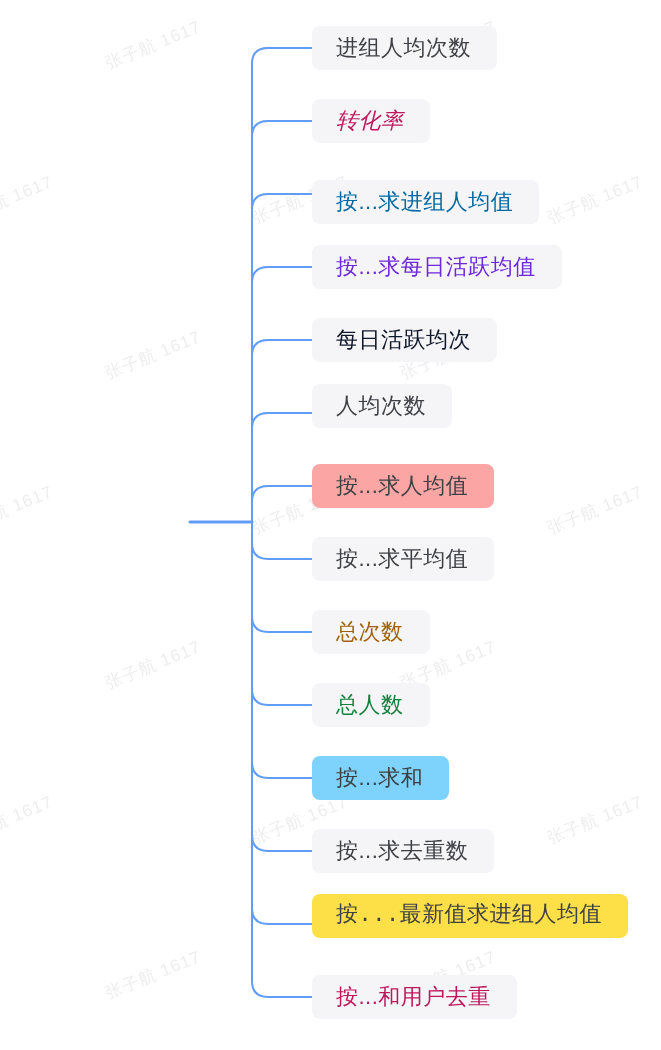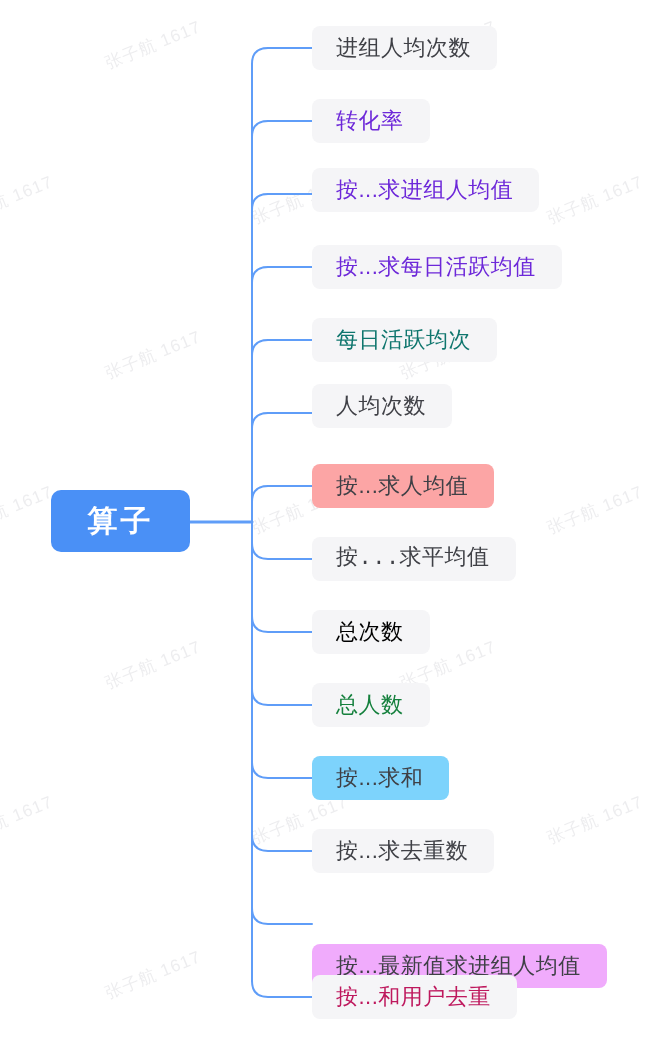--- a/index.html
+++ b/index.html
@@ -83,30 +83,29 @@
       <path d="M 252 429 Q 252 413 268 413 L 312 413" fill="none" stroke="#5f9df8" stroke-width="2" stroke-linecap="round"></path>
       <path d="M 252 502 Q 252 486 268 486 L 312 486" fill="none" stroke="#5f9df8" stroke-width="2" stroke-linecap="round"></path>
       <path d="M 252 543 Q 252 559 268 559 L 312 559" fill="none" stroke="#5f9df8" stroke-width="2" stroke-linecap="round"></path>
       <path d="M 252 616 Q 252 632 268 632 L 312 632" fill="none" stroke="#5f9df8" stroke-width="2" stroke-linecap="round"></path>
       <path d="M 252 689 Q 252 705 268 705 L 312 705" fill="none" stroke="#5f9df8" stroke-width="2" stroke-linecap="round"></path>
       <path d="M 252 762 Q 252 778 268 778 L 312 778" fill="none" stroke="#5f9df8" stroke-width="2" stroke-linecap="round"></path>
       <path d="M 252 835 Q 252 851 268 851 L 312 851" fill="none" stroke="#5f9df8" stroke-width="2" stroke-linecap="round"></path>
       <path d="M 252 908 Q 252 924 268 924 L 312 924" fill="none" stroke="#5f9df8" stroke-width="2" stroke-linecap="round"></path>
       <path d="M 252 981 Q 252 997 268 997 L 312 997" fill="none" stroke="#5f9df8" stroke-width="2" stroke-linecap="round"></path>
     </svg>
-  <div class="root-node" id="rootNode" style="background: rgb(74, 144, 246); color: rgb(255, 255, 255);">算子</div>
   <div id="childNodes">
       <div class="child-node" style="top: 26px; background: rgb(245, 245, 247); color: rgb(63, 64, 70);">进组人均次数</div>
-      <div class="child-node" style="top: 99px; background: rgb(245, 245, 247); color: #6d28d9;">转化率</div>
-      <div class="child-node" style="top: 168px; background: rgb(245, 245, 247); color: #6d28d9;">按...求进组人均值</div>
+      <div class="child-node" style="top: 99px; background: rgb(245, 245, 247); color: #be185d; font-style: italic;">转化率</div>
+      <div class="child-node" style="top: 180px; background: rgb(245, 245, 247); color: #0369a1;">按...求进组人均值</div>
       <div class="child-node" style="top: 245px; background: rgb(245, 245, 247); color: #6d28d9;">按...求每日活跃均值</div>
-      <div class="child-node" style="top: 318px; background: rgb(245, 245, 247); color: #0f766e;">每日活跃均次</div>
+      <div class="child-node" style="top: 318px; background: rgb(245, 245, 247); color: #0f172a;">每日活跃均次</div>
       <div class="child-node" style="top: 384px; background: rgb(245, 245, 247); color: rgb(63, 64, 70);">人均次数</div>
       <div class="child-node" style="top: 464px; background: #fca5a5; color: rgb(63, 64, 70);">按...求人均值</div>
-      <div class="child-node" style="top: 537px; background: rgb(245, 245, 247); color: rgb(63, 64, 70); font-family: Liberation Mono, monospace;">按...求平均值</div>
-      <div class="child-node" style="top: 610px; background: rgb(245, 245, 247); color: #000000; text-align: right;">总次数</div>
+      <div class="child-node" style="top: 537px; background: rgb(245, 245, 247); color: rgb(63, 64, 70);">按...求平均值</div>
+      <div class="child-node" style="top: 610px; background: rgb(245, 245, 247); color: #a16207; text-align: right;">总次数</div>
       <div class="child-node" style="top: 683px; background: rgb(245, 245, 247); color: #15803d;">总人数</div>
       <div class="child-node" style="top: 756px; background: #7dd3fc; color: rgb(63, 64, 70);">按...求和</div>
       <div class="child-node" style="top: 829px; background: rgb(245, 245, 247); color: rgb(63, 64, 70); text-align: center;">按...求去重数</div>
-      <div class="child-node" style="top: 944px; background: #f0abfc; color: rgb(63, 64, 70);">按...最新值求进组人均值</div>
+      <div class="child-node" style="top: 894px; background: #fde047; color: rgb(63, 64, 70); font-family: Liberation Mono, monospace;">按...最新值求进组人均值</div>
       <div class="child-node" style="top: 975px; background: rgb(245, 245, 247); color: #be185d;">按...和用户去重</div>
     </div>
 </div>
 
 </body></html>

